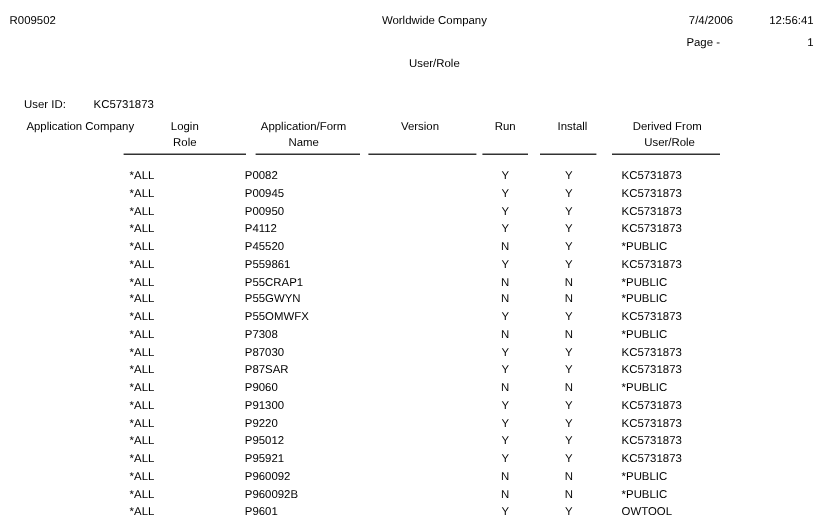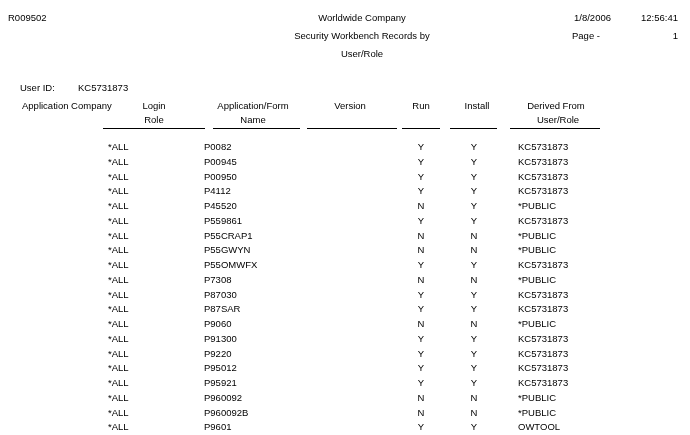--- a/index.html
+++ b/index.html
@@ -26,24 +26,23 @@
   .cell-install{left:474px;transform:translateX(-50%);}
   .cell-derived{left:518px;}
 </style>
 </head>
 <body>
 
 <div class="page">
 
   <div class="abs" style="left:8px;top:12px">R009502</div>
   <div class="abs c" style="left:362px;top:12px">Worldwide Company</div>
-  <div class="abs r" style="left:611px;top:12px">1/8/2006</div>
+  <div class="abs r" style="left:611px;top:12px">7/4/2006</div>
   <div class="abs r" style="left:678px;top:12px">12:56:41</div>
 
-  <div class="abs c" style="left:362px;top:30px">Security Workbench Records by</div>
   <div class="abs" style="left:572px;top:30px">Page -</div>
   <div class="abs r" style="left:678px;top:30px">1</div>
 
   <div class="abs c" style="left:362px;top:48px">User/Role</div>
 
   <div class="abs" style="left:20px;top:82px">User ID:</div>
   <div class="abs" style="left:78px;top:82px">KC5731873</div>
 
   <div class="abs" style="left:22px;top:100px">Application Company</div>
   <div class="abs c" style="left:154px;top:100px">Login</div>

